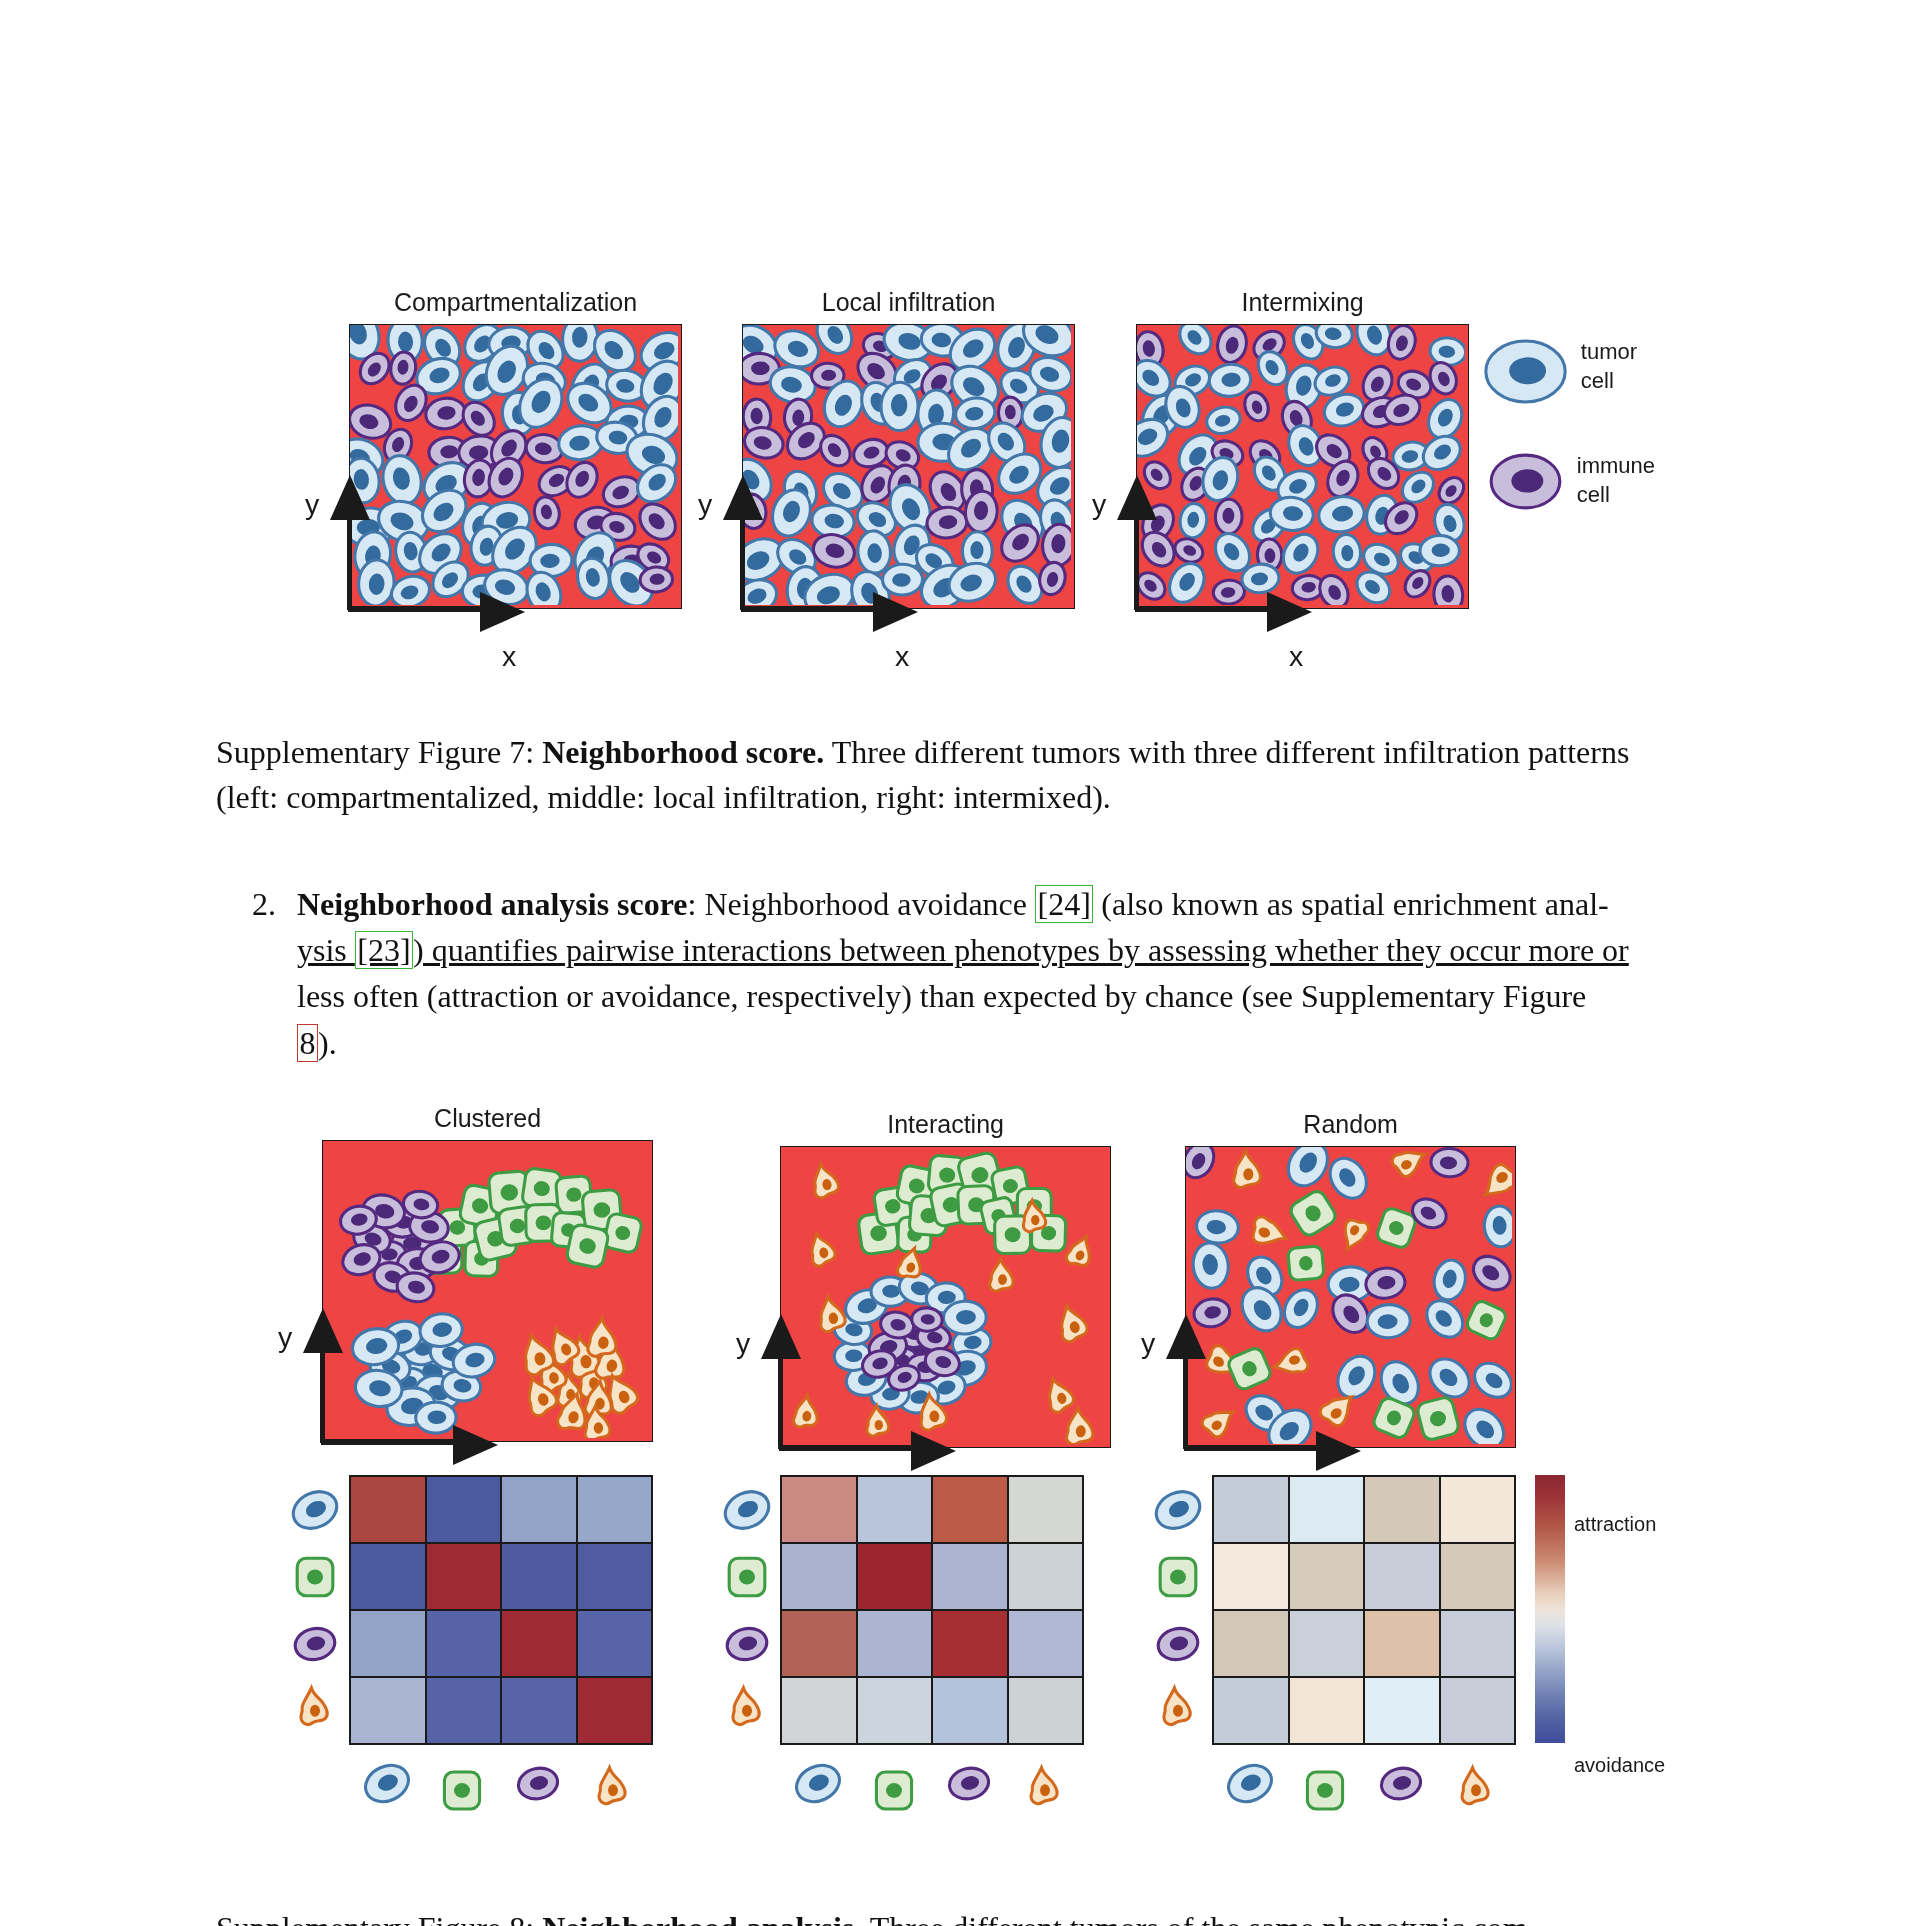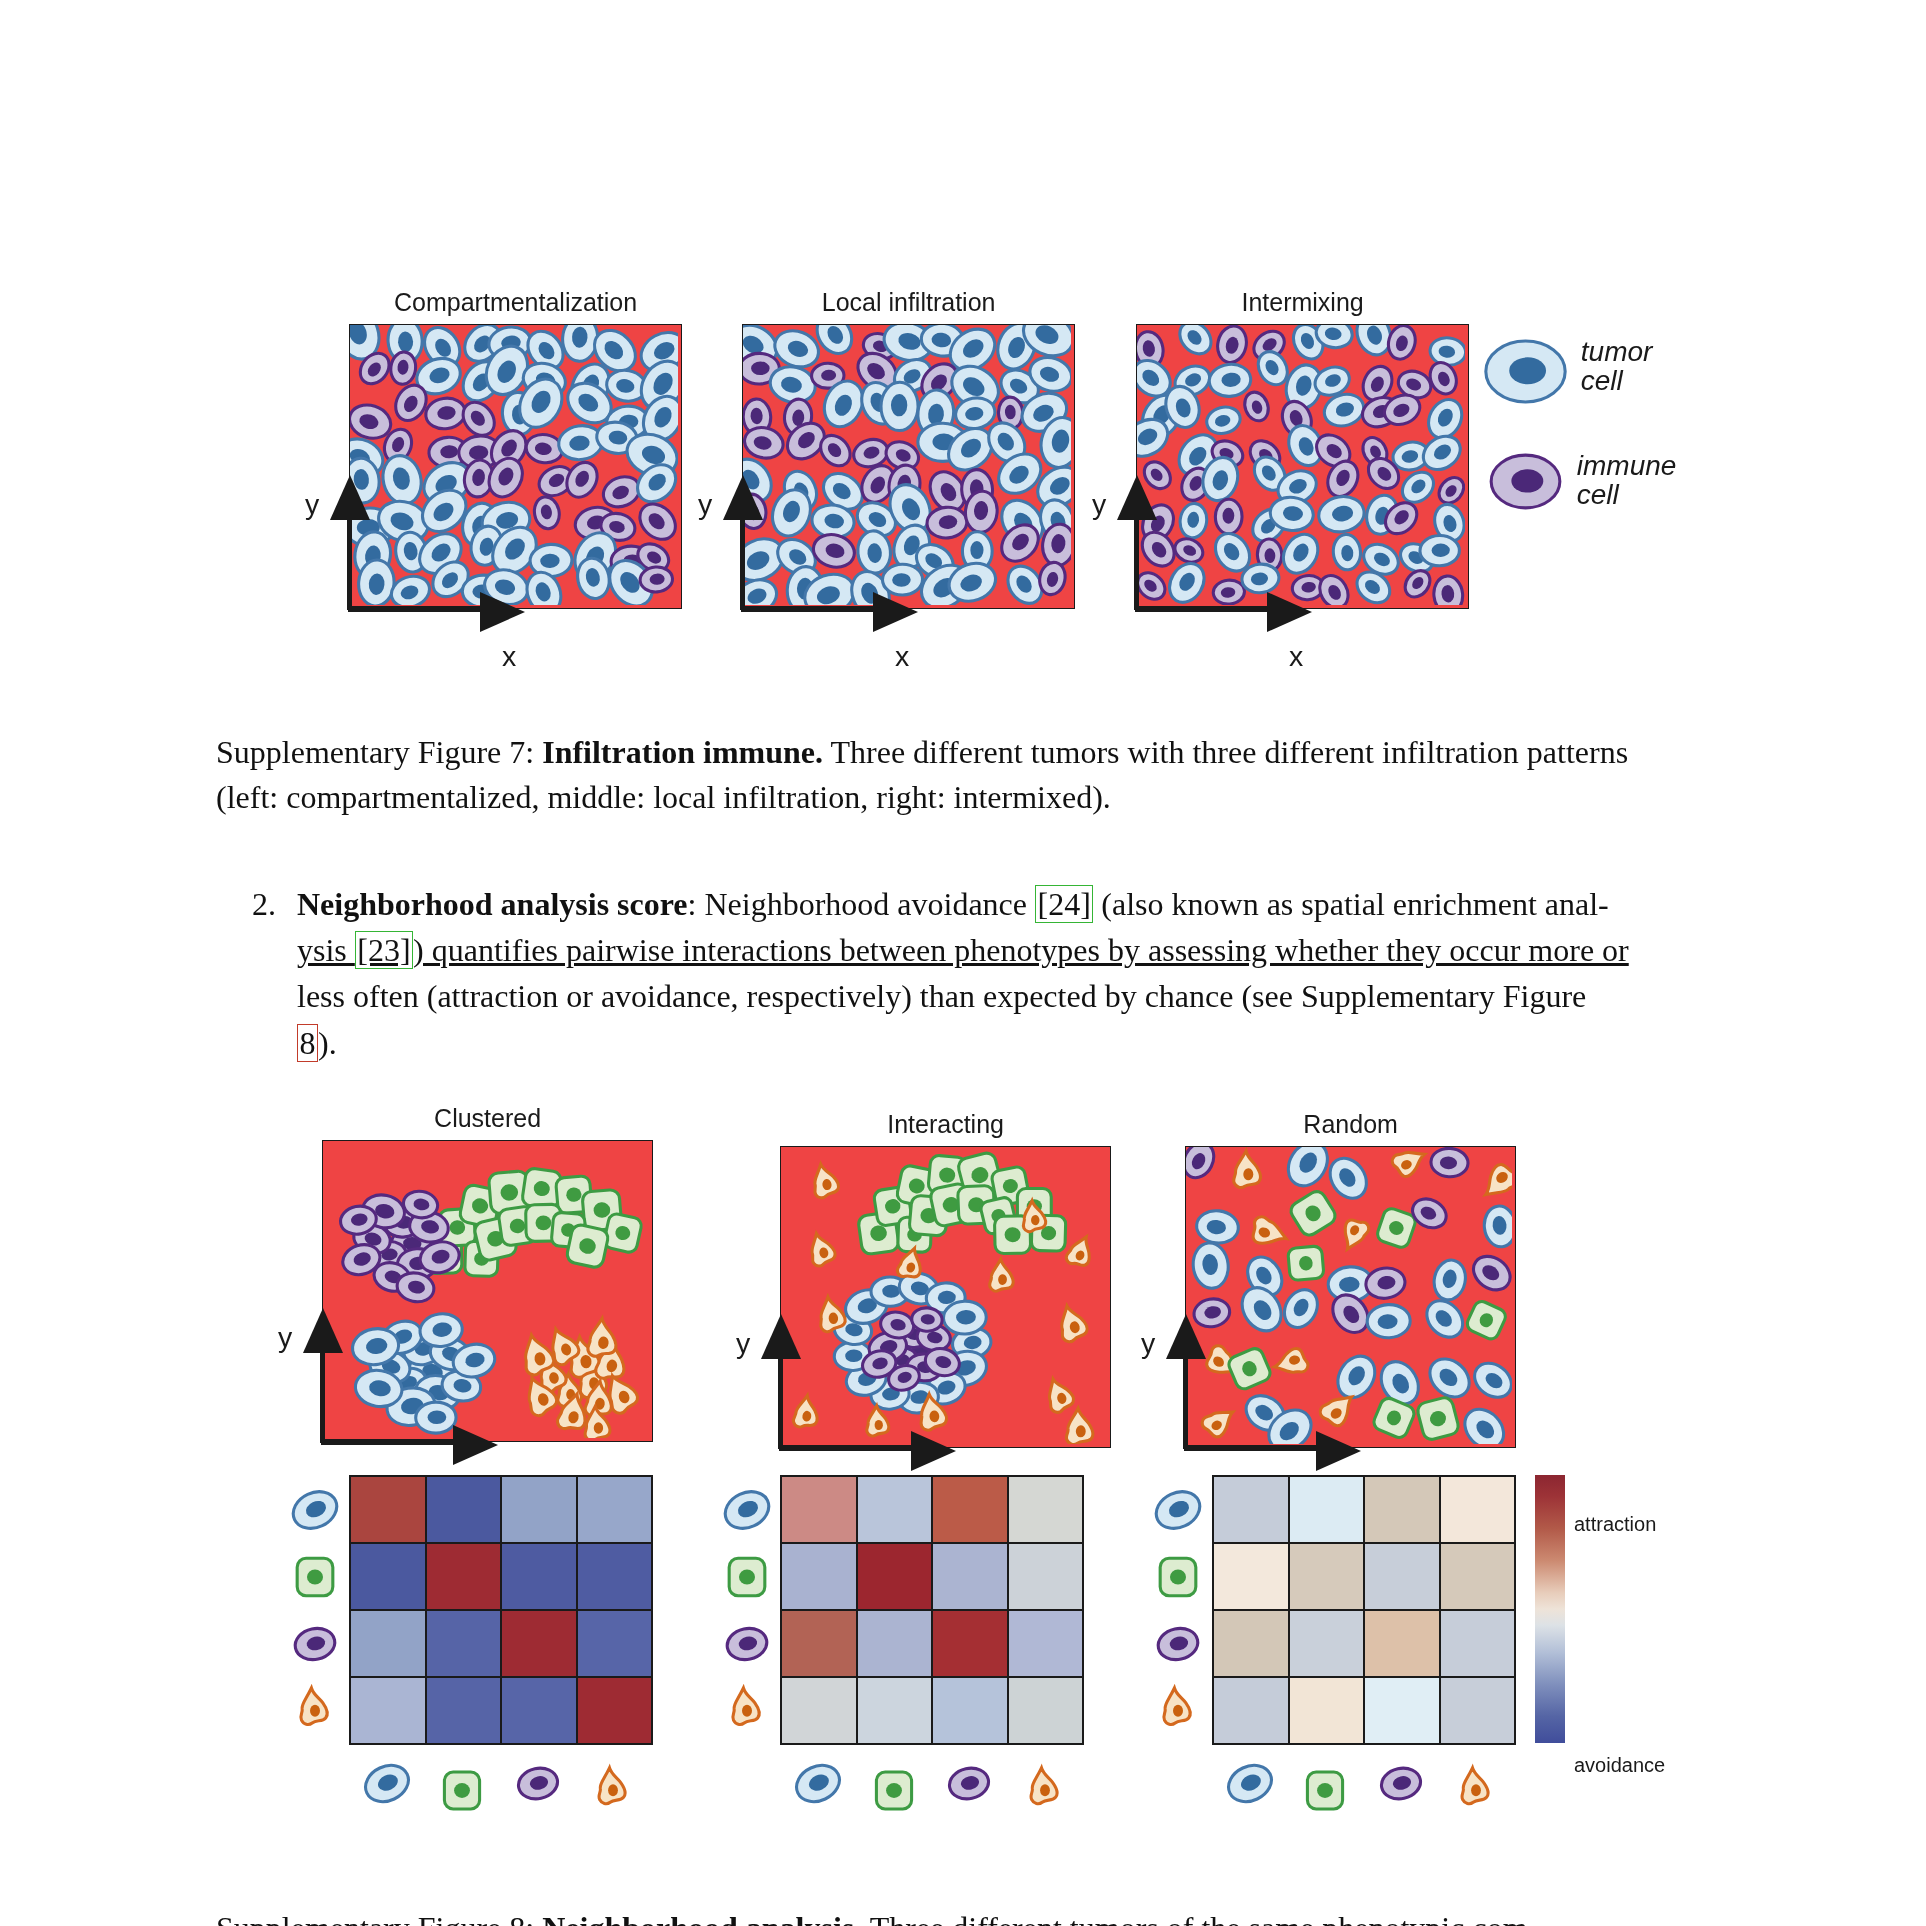--- a/index.html
+++ b/index.html
@@ -18,21 +18,21 @@
   .yaxis-head{position:absolute;left:-20px;bottom:88px;width:0;height:0;
               border-left:20px solid transparent;border-right:20px solid transparent;
               border-bottom:45px solid #1a1a1a;}
   .xaxis-shaft{position:absolute;left:-1.9px;bottom:-3.5px;width:133px;height:5.4px;background:#1a1a1a;}
   .xaxis-head{position:absolute;left:130px;bottom:-23.5px;width:0;height:0;
               border-top:20px solid transparent;border-bottom:20px solid transparent;
               border-left:45px solid #1a1a1a;}
   .ylabel{position:absolute;left:-45px;bottom:87px;font-size:28.5px;color:#1a1a1a;}
   .xlabel{position:absolute;left:152px;bottom:-65px;font-size:28.5px;color:#1a1a1a;}
   .legend-item{position:absolute;display:flex;align-items:flex-start;}
-  .legtext{font-size:28px;line-height:28.5px;color:#1a1a1a;margin-left:10.8px;margin-top:5.4px;font-style:italic;}
+  .legtext{font-size:22px;line-height:28.5px;color:#1a1a1a;margin-left:10.8px;margin-top:5.4px;}
   .heatmap{position:absolute;display:grid;grid-template-rows:repeat(4,1fr);
            grid-template-columns:repeat(4,1fr);border:1.2px solid #1a1a1a;}
   .hmcell{border:0.8px solid #1a1a1a;}
   .icon{position:absolute;}
   .colorbar{position:absolute;left:1535px;top:1475px;width:30px;height:268px;
     background:linear-gradient(to bottom,#8c2631 0%,#9d3337 8%,#b25a49 20%,#cc8a71 32%,
      #e8cdbb 44%,#eee3d8 50%,#dde2e6 56%,#b3c0d8 66%,#8090bd 78%,#5565a5 90%,#404d9b 100%);}
   .cblabel{position:absolute;left:1574px;font-size:20px;color:#1a1a1a;white-space:nowrap;margin-top:40px;}
 </style>
 </head>
@@ -958,21 +958,21 @@
           <ellipse cx="0" cy="0" rx="89.60000000000001" ry="68.8" fill="#c8bedb" stroke="#55297f" stroke-width="8"></ellipse>
           <ellipse cx="4.8" cy="-1.6" rx="41.6" ry="30.4" fill="#4b2878"></ellipse>
         </g>
       </svg>
     <div class="legtext sans">
       <div>immune</div>
         <div>cell</div>
     </div>
   </div>
 
-  <div class="serifline" style="left:216px;top:734px;"><span>Supplementary Figure 7: </span><span class="b">Infiltration immune.</span><span> Three different tumors with three different infiltration patterns</span></div>
+  <div class="serifline" style="left:216px;top:734px;"><span>Supplementary Figure 7: </span><span class="b">Neighborhood score.</span><span> Three different tumors with three different infiltration patterns</span></div>
   <div class="serifline" style="left:216px;top:779px;"><span>(left: compartmentalized, middle: local infiltration, right: intermixed).</span></div>
 
   <div class="serifline" style="left:252px;top:886px;"><span>2.</span></div>
   <div class="serifline" style="left:297px;top:886px;"><span class="b">Neighborhood analysis score</span><span>: Neighborhood avoidance </span><span class="cite">[24]</span><span> (also known as spatial enrichment anal-</span></div>
   <div class="serifline" style="left:297px;top:932px;text-decoration:underline;"><span>ysis </span><span class="cite">[23]</span><span>) quantifies pairwise interactions between phenotypes by assessing whether they occur more or</span></div>
   <div class="serifline" style="left:297px;top:978px;"><span>less often (attraction or avoidance, respectively) than expected by chance (see Supplementary Figure</span></div>
   <div class="serifline" style="left:297px;top:1025px;"><span class="figref">8</span><span>).</span></div>
 
   <div class="panel" id="f8p0" style="left:322px;top:1140px;width:329px;height:300px;">
     <div class="ptitle sans">Clustered</div>

